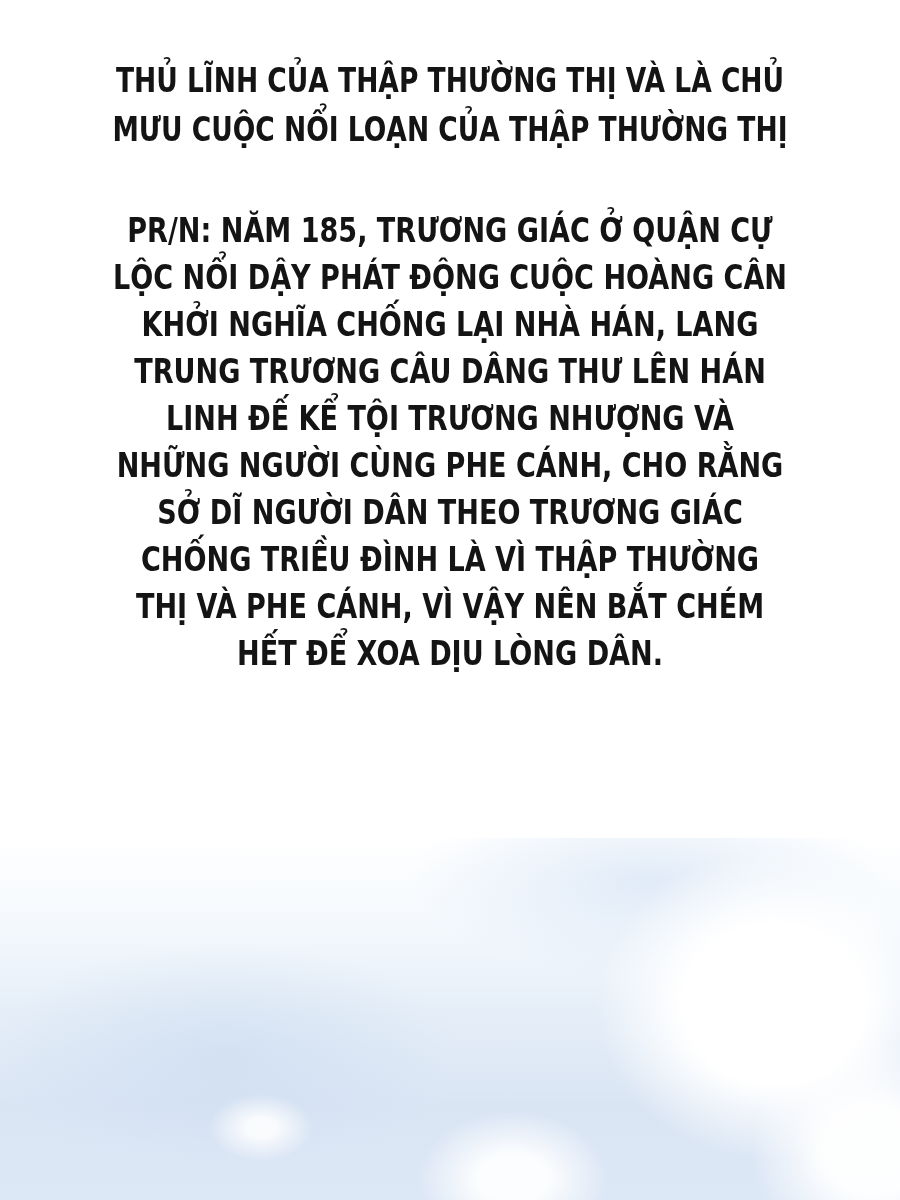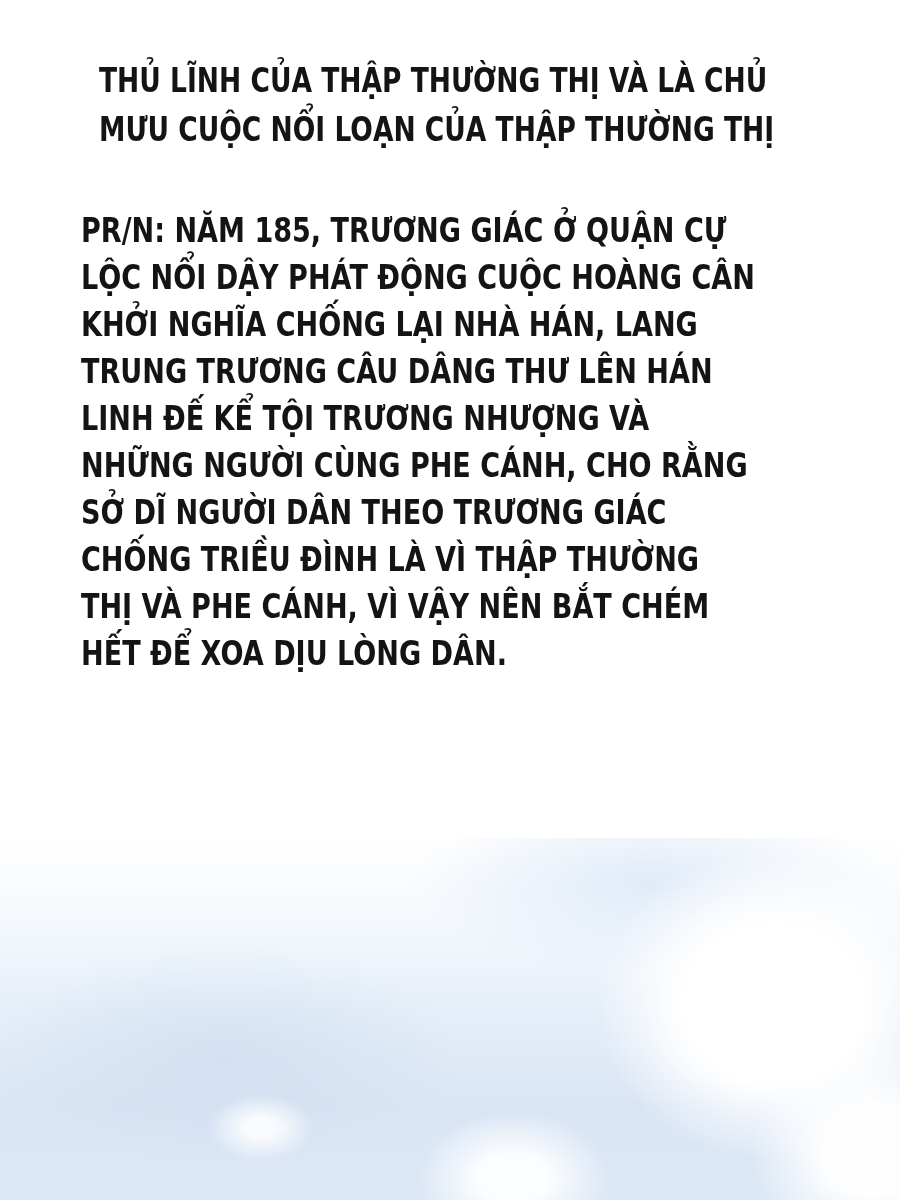--- a/index.html
+++ b/index.html
@@ -12,21 +12,21 @@
     width: 900px;
     height: 1200px;
     background: #ffffff;
     overflow: hidden;
     font-family: "DejaVu Sans", "Liberation Sans", sans-serif;
   }
   .comic-text {
     position: absolute;
     left: 0;
     width: 900px;
-    text-align: left;
+    text-align: center;
     color: #141414;
     font-weight: bold;
   }
   .title-block {
     top: 56px;
     font-size: 34px;
     line-height: 49px;
   }
   .note-block {
     top: 207px;

